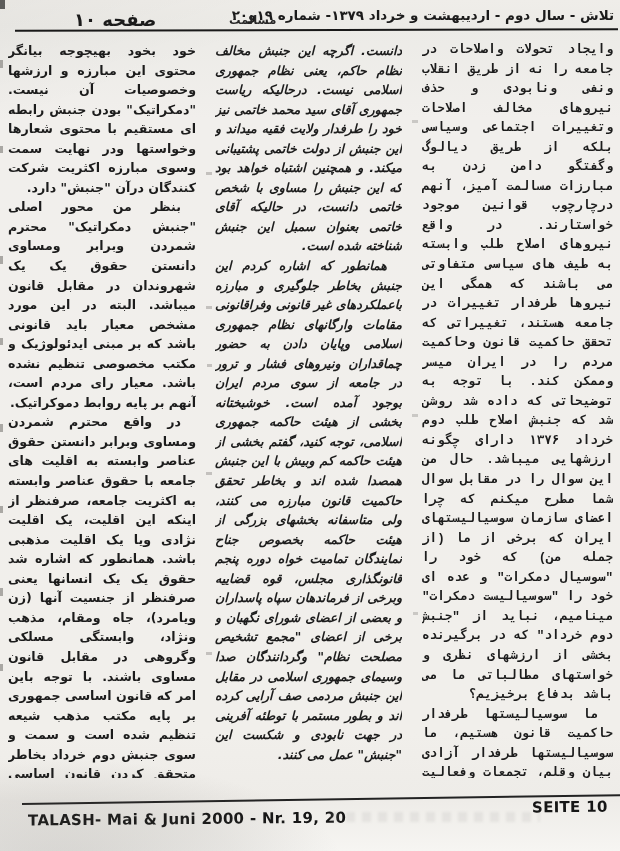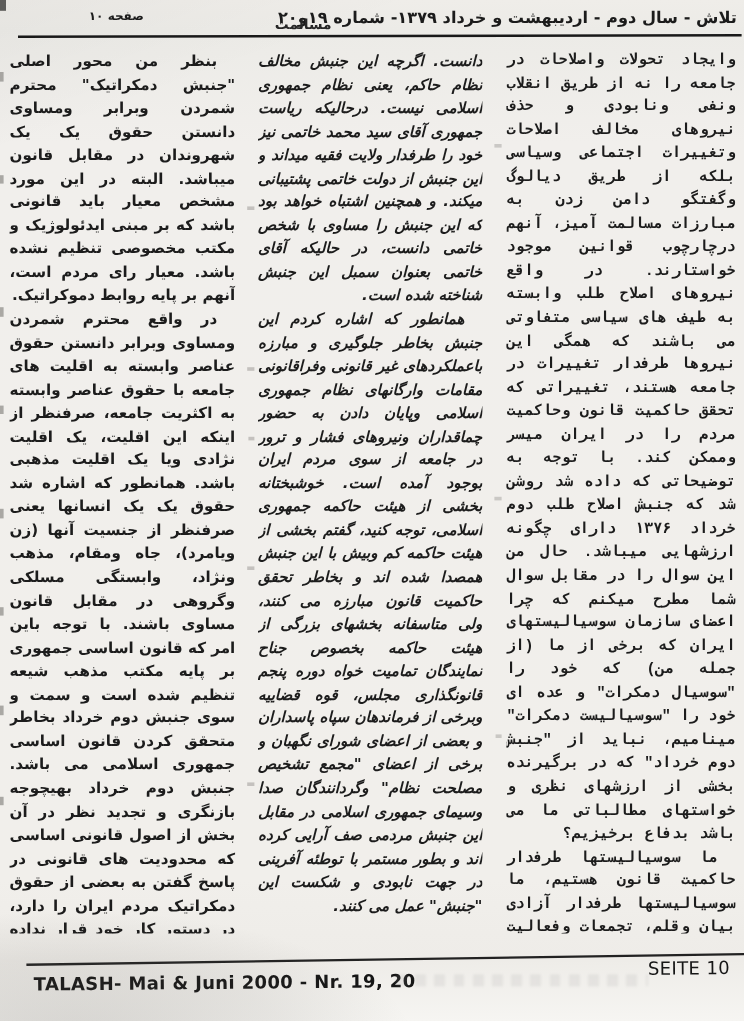--- a/index.html
+++ b/index.html
@@ -27,21 +27,21 @@
     direction:rtl;text-align:right;
     font-size:13.5px;font-weight:bold;letter-spacing:0;
     white-space:nowrap;
   }
   .hdr-section{
     position:absolute;top:13px;left:229px;
     direction:rtl;font-size:11.5px;font-weight:600;color:#262626;
   }
   .hdr-page{
     position:absolute;top:9px;left:74px;
-    direction:rtl;font-size:10px;font-weight:bold;
+    direction:rtl;font-size:18px;font-weight:bold;
   }
   .hdr-rule{
     position:absolute;top:29px;left:15px;width:603px;height:2px;
     background:#191919;transform:rotate(-0.12deg);
   }
   
   .col{
     position:absolute;top:41px;height:737px;overflow:hidden;
     direction:rtl;text-align:justify;
     font-size:12.6px;line-height:19.55px;font-weight:600;
@@ -58,21 +58,21 @@
     background:#222;transform:rotate(-0.85deg);transform-origin:left center;
   }
   .ftr-journal{
     position:absolute;top:810px;left:28px;
     font-size:15px;font-weight:bold;letter-spacing:0.3px;
     transform:rotate(-0.5deg);color:#161616;
     white-space:nowrap;
   }
   .ftr-page{
     position:absolute;top:798px;right:12px;
-    font-size:15px;font-weight:normal;letter-spacing:0.3px;
+    font-size:15px;font-weight:bold;letter-spacing:0.3px;
     transform:rotate(-0.6deg);color:#161616;
   }
   
   .ftr-ghost{
     position:absolute;top:812px;left:330px;width:210px;height:10px;
     background:repeating-linear-gradient(90deg, rgba(150,148,150,0.28) 0 9px, rgba(150,148,150,0) 9px 16px);
     filter:blur(1px);opacity:0.5;pointer-events:none;
   }
   
   .art{position:absolute;background:#6f6d6a;opacity:.55;pointer-events:none;}
@@ -110,20 +110,21 @@
 
   </div>
 
   <div class="col col-middle">
     <p>دانست. اگرچه این جنبش مخالف نظام حاکم، یعنی نظام جمهوری اسلامی نیست. درحالیکه ریاست جمهوری آقای سید محمد خاتمی نیز خود را طرفدار ولایت فقیه میداند و این جنبش از دولت خاتمی پشتیبانی میکند. و همچنین اشتباه خواهد بود که این جنبش را مساوی با شخص خاتمی دانست، در حالیکه آقای خاتمی بعنوان سمبل این جنبش شناخته شده است.</p>
     <p class="indent">همانطور که اشاره کردم این جنبش بخاطر جلوگیری و مبارزه باعملکردهای غیر قانونی وفراقانونی مقامات وارگانهای نظام جمهوری اسلامی وپایان دادن به حضور چماقداران ونیروهای فشار و ترور در جامعه از سوی مردم ایران بوجود آمده است. خوشبختانه بخشی از هیئت حاکمه جمهوری اسلامی، توجه کنید، گفتم بخشی از هیئت حاکمه کم وبیش با این جنبش همصدا شده اند و بخاطر تحقق حاکمیت قانون مبارزه می کنند، ولی متاسفانه بخشهای بزرگی از هیئت حاکمه بخصوص جناح نمایندگان تمامیت خواه دوره پنجم قانونگذاری مجلس، قوه قضاییه وبرخی از فرماندهان سپاه پاسداران و بعضی از اعضای شورای نگهبان و برخی از اعضای "مجمع تشخیص مصلحت نظام" وگردانندگان صدا وسیمای جمهوری اسلامی در مقابل این جنبش مردمی صف آرایی کرده اند و بطور مستمر با توطئه آفرینی در جهت نابودی و شکست این "جنبش" عمل می کنند.</p>
 
   </div>
 
   <div class="col col-left">
+    <p>خود بخود بهیچوجه بیانگر محتوی این مبارزه و ارزشها وخصوصیات آن نیست. "دمکراتیک" بودن جنبش رابطه ای مستقیم با محتوی شعارها وخواستها ودر نهایت سمت وسوی مبارزه اکثریت شرکت کنندگان درآن "جنبش" دارد.</p>
     <p class="indent">بنظر من محور اصلی "جنبش دمکراتیک" محترم شمردن وبرابر ومساوی دانستن حقوق یک یک شهروندان در مقابل قانون میباشد. البته در این مورد مشخص معیار باید قانونی باشد که بر مبنی ایدئولوژیک و مکتب مخصوصی تنظیم نشده باشد. معیار رای مردم است، آنهم بر پایه روابط دموکراتیک.</p>
     <p class="indent">در واقع محترم شمردن ومساوی وبرابر دانستن حقوق عناصر وابسته به اقلیت های جامعه با حقوق عناصر وابسته به اکثریت جامعه، صرفنظر از اینکه این اقلیت، یک اقلیت نژادی ویا یک اقلیت مذهبی باشد. همانطور که اشاره شد حقوق یک یک انسانها یعنی صرفنظر از جنسیت آنها (زن ویامرد)، جاه ومقام، مذهب ونژاد، وابستگی مسلکی وگروهی در مقابل قانون مساوی باشند. با توجه باین امر که قانون اساسی جمهوری بر پایه مکتب مذهب شیعه تنظیم شده است و سمت و سوی جنبش دوم خرداد بخاطر متحقق کردن قانون اساسی جمهوری اسلامی می باشد. جنبش دوم خرداد بهیچوجه بازنگری و تجدید نظر در آن بخش از اصول قانونی اساسی که محدودیت های قانونی در پاسخ گفتن به بعضی از حقوق دمکراتیک مردم ایران را دارد، در دستور کار خود قرار نداده است.</p>
 
   </div>
 
   <div class="ftr-rule"></div>
   <div class="ftr-journal">TALASH- Mai &amp; Juni  2000 - Nr. 19, 20</div>
   <div class="ftr-page">SEITE 10</div>
   <div class="ftr-ghost"></div>
 

